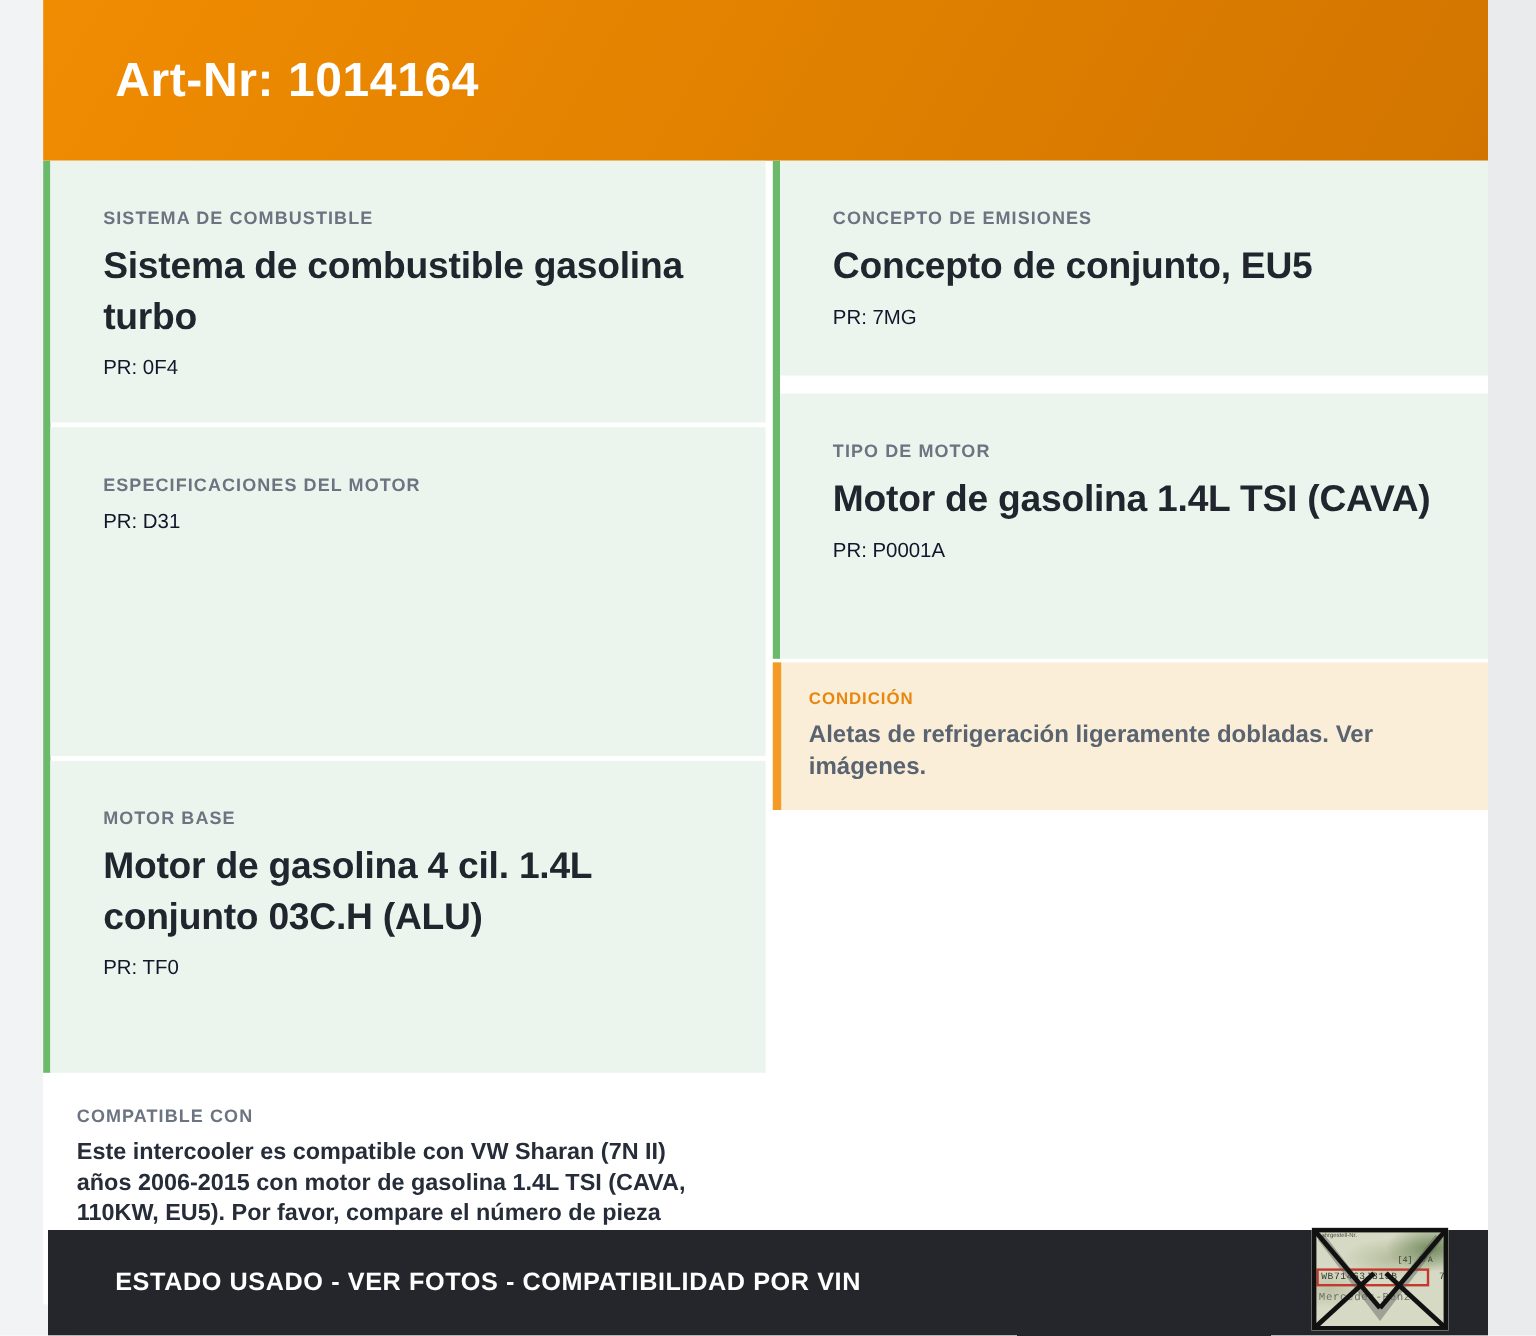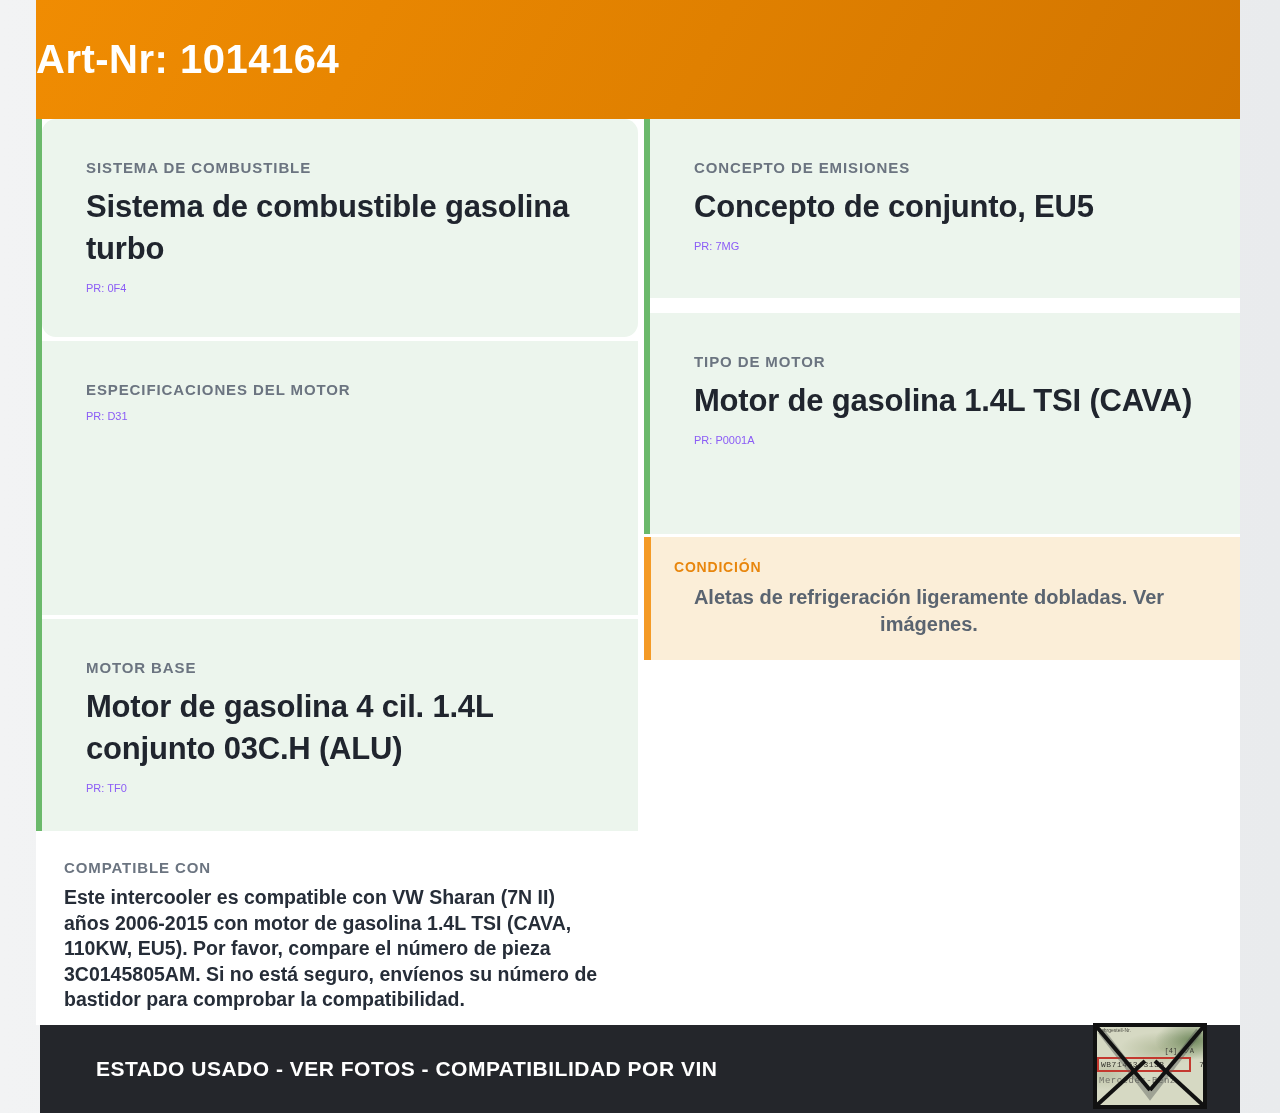--- a/index.html
+++ b/index.html
@@ -6,23 +6,23 @@
   html, body { width: 1280px; height: 1113px; overflow: hidden; }
   body {
     font-family: "Liberation Sans", sans-serif;
     background: linear-gradient(to right, #F2F3F4 0%, #E9EBED 100%);
     position: relative;
   }
   .page { position: absolute; left: 36px; top: 0; width: 1204px; height: 1113px; }
 
   
   .header {
-    height: 119px;
+    height: 134px;
     background: linear-gradient(120deg, #F08C02 0%, #E08000 55%, #D27500 100%);
-    display: flex; align-items: center; 
+    display: flex; align-items: center; padding-left: 60px;
   }
   .header h1 {
     color: #FFFFFF; font-size: 40px; font-weight: 800; letter-spacing: .5px;
   }
 
   
   .content {
     background: #FFFFFF; height: 906px;
     display: grid; grid-template-columns: 602px 596px; column-gap: 6px;
   }
@@ -34,23 +34,23 @@
   }
   .card + .card { margin-top: 4px; }
   .card .label {
     font-size: 15px; font-weight: 700; letter-spacing: .9px; color: #6B7480;
     margin-bottom: 10px;
   }
   .card .title {
     font-size: 31px; font-weight: 700; line-height: 42px; color: #20252E;
     letter-spacing: -.2px;
   }
-  .card .pr { margin-top: 12px; font-size: 11px; color: #8b5cf6; }
-
-  .h-l1 { height: 218px; border-radius: 14px; } .h-l2 { height: 274px; } .h-l3 { height: 212px; }
+  .card .pr { margin-top: 12px; font-size: 17px; color: #0f172a; }
+
+  .h-l1 { height: 218px; } .h-l2 { height: 274px; } .h-l3 { height: 260px; }
   .h-r1 { height: 179px; } .h-r2 { height: 221px; }
   .h-r1 + .card { margin-top: 15px; }
 
   .compatible {
     background: #FFFFFF; margin-top: 8px; height: 185px;
     padding: 20px 36px 0 28px;
   }
   .compatible .label {
     font-size: 15px; font-weight: 700; letter-spacing: .9px; color: #6B7480;
     margin-bottom: 9px;
@@ -65,21 +65,20 @@
     background: #FBEED8; border-left: 7px solid #F49A26;
     padding: 22px 30px 0 23px;
   }
   .condition .label {
     font-size: 14px; font-weight: 700; letter-spacing: .8px; color: #E8860D;
     margin-bottom: 9px;
   }
   .condition .body {
     font-size: 20px; font-weight: 600; line-height: 27px; color: #5A6470;
     max-width: 510px;
-    text-align: center;
   }
 
   
   .footer {
     position: absolute; left: 4px; top: 1025px; width: 1200px; height: 88px;
     background: #24262B; display: flex; align-items: center; padding-left: 56px;
   }
   .footer .ftext {
     color: #FFFFFF; font-size: 21px; font-weight: 700; letter-spacing: .5px;
   }

